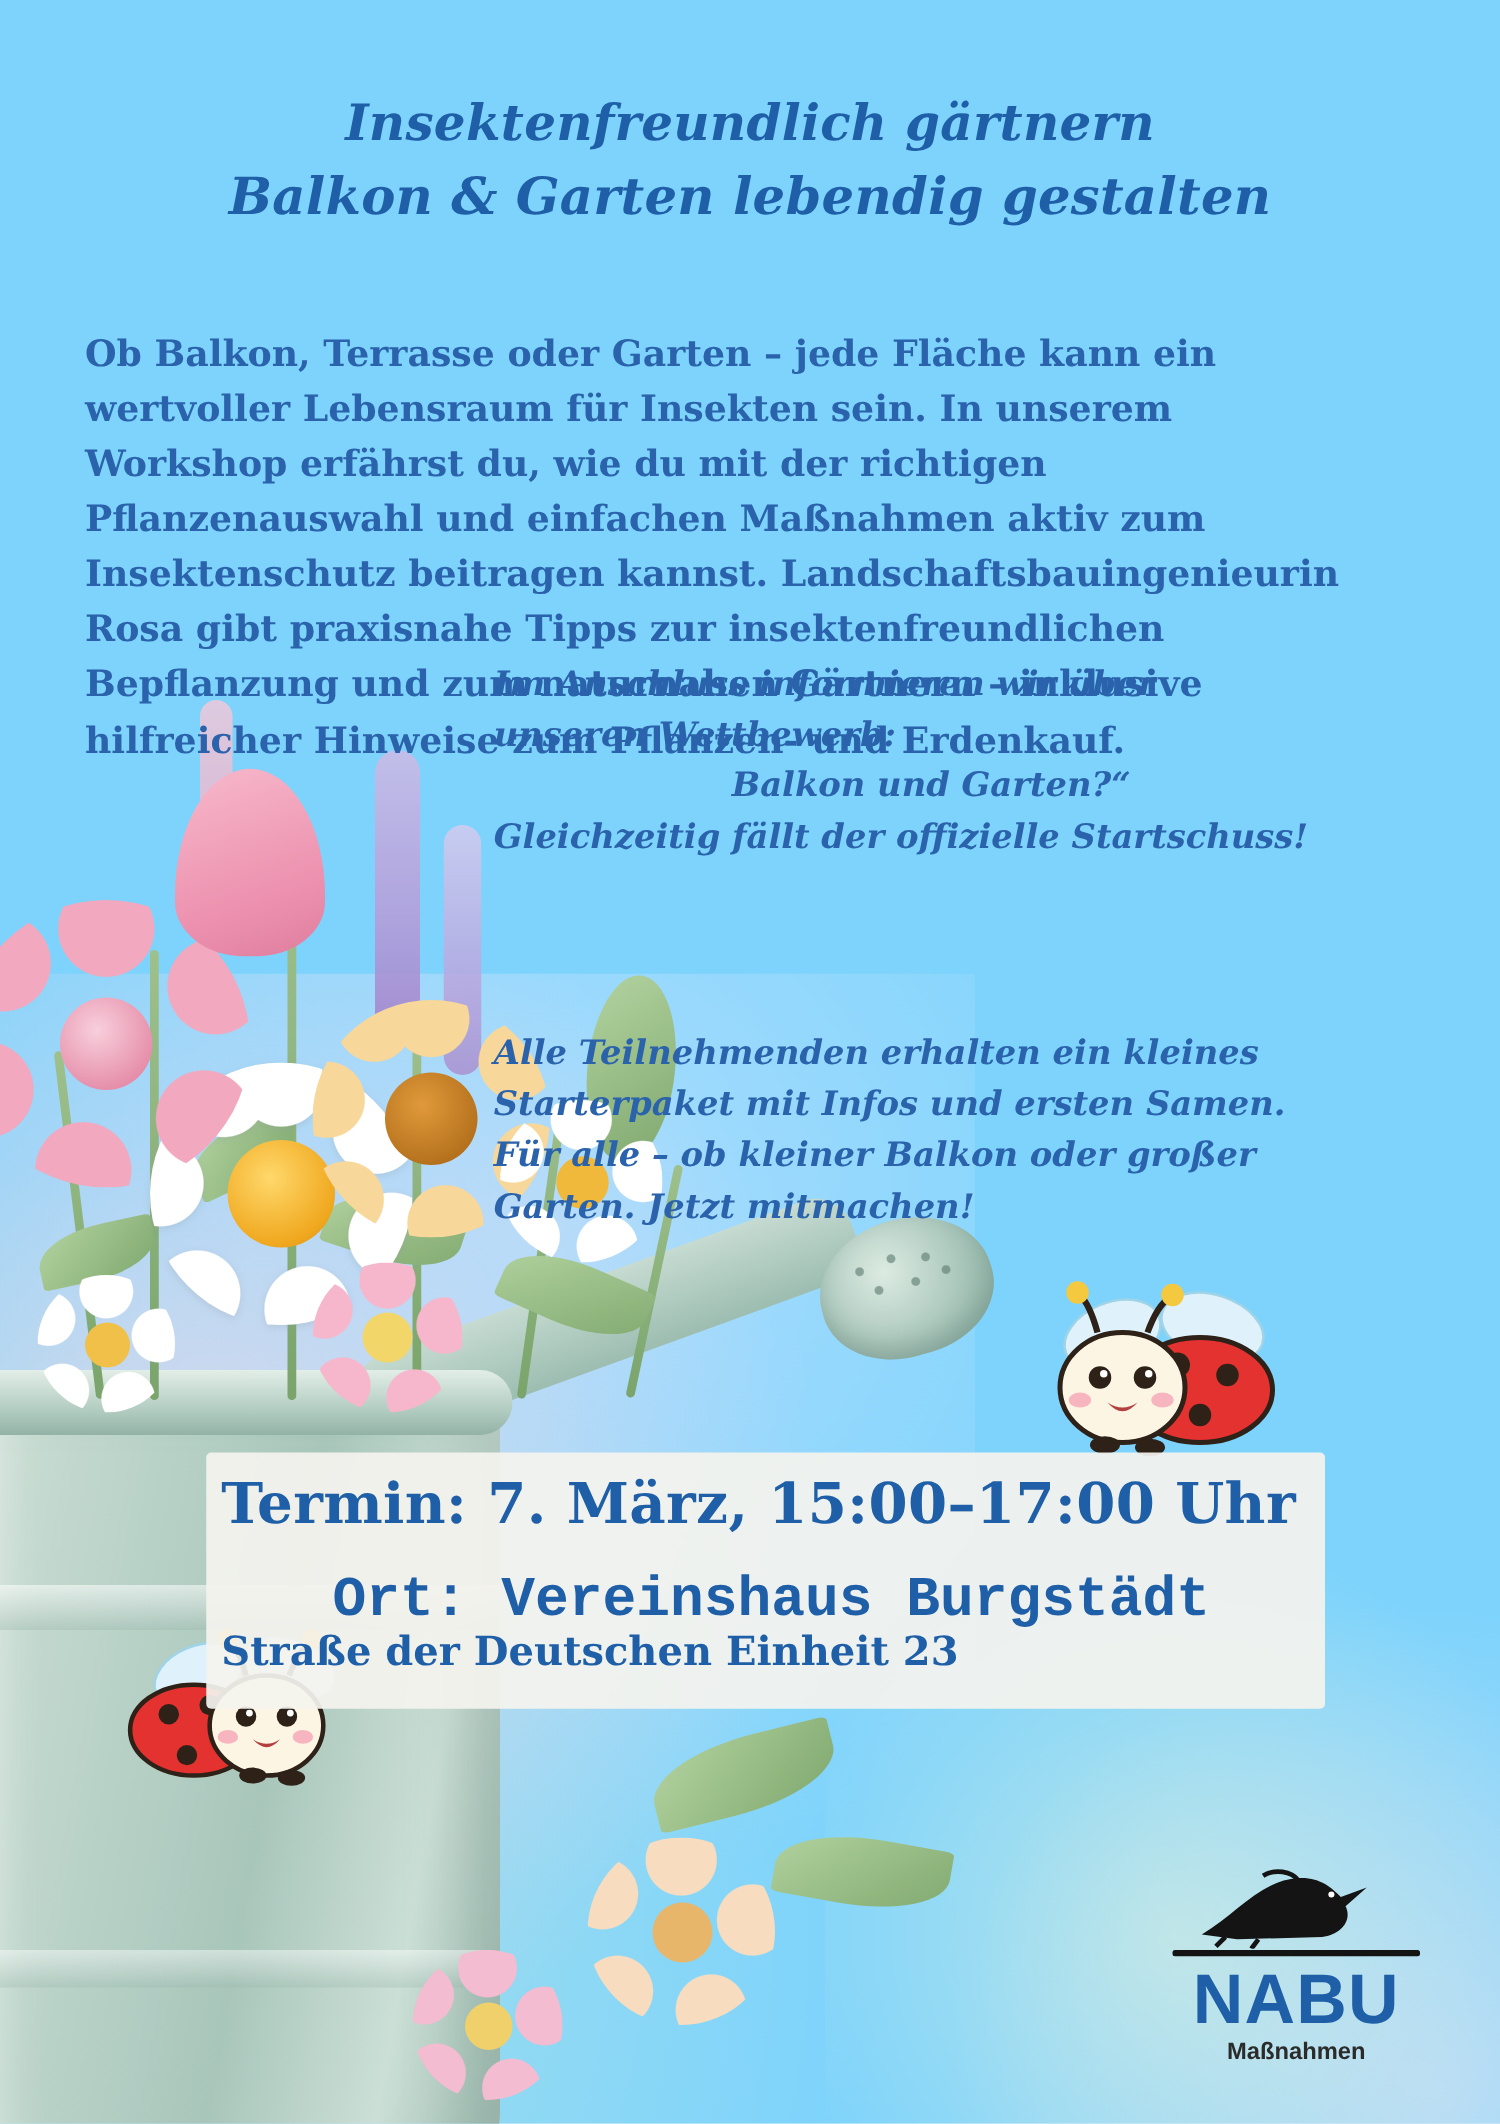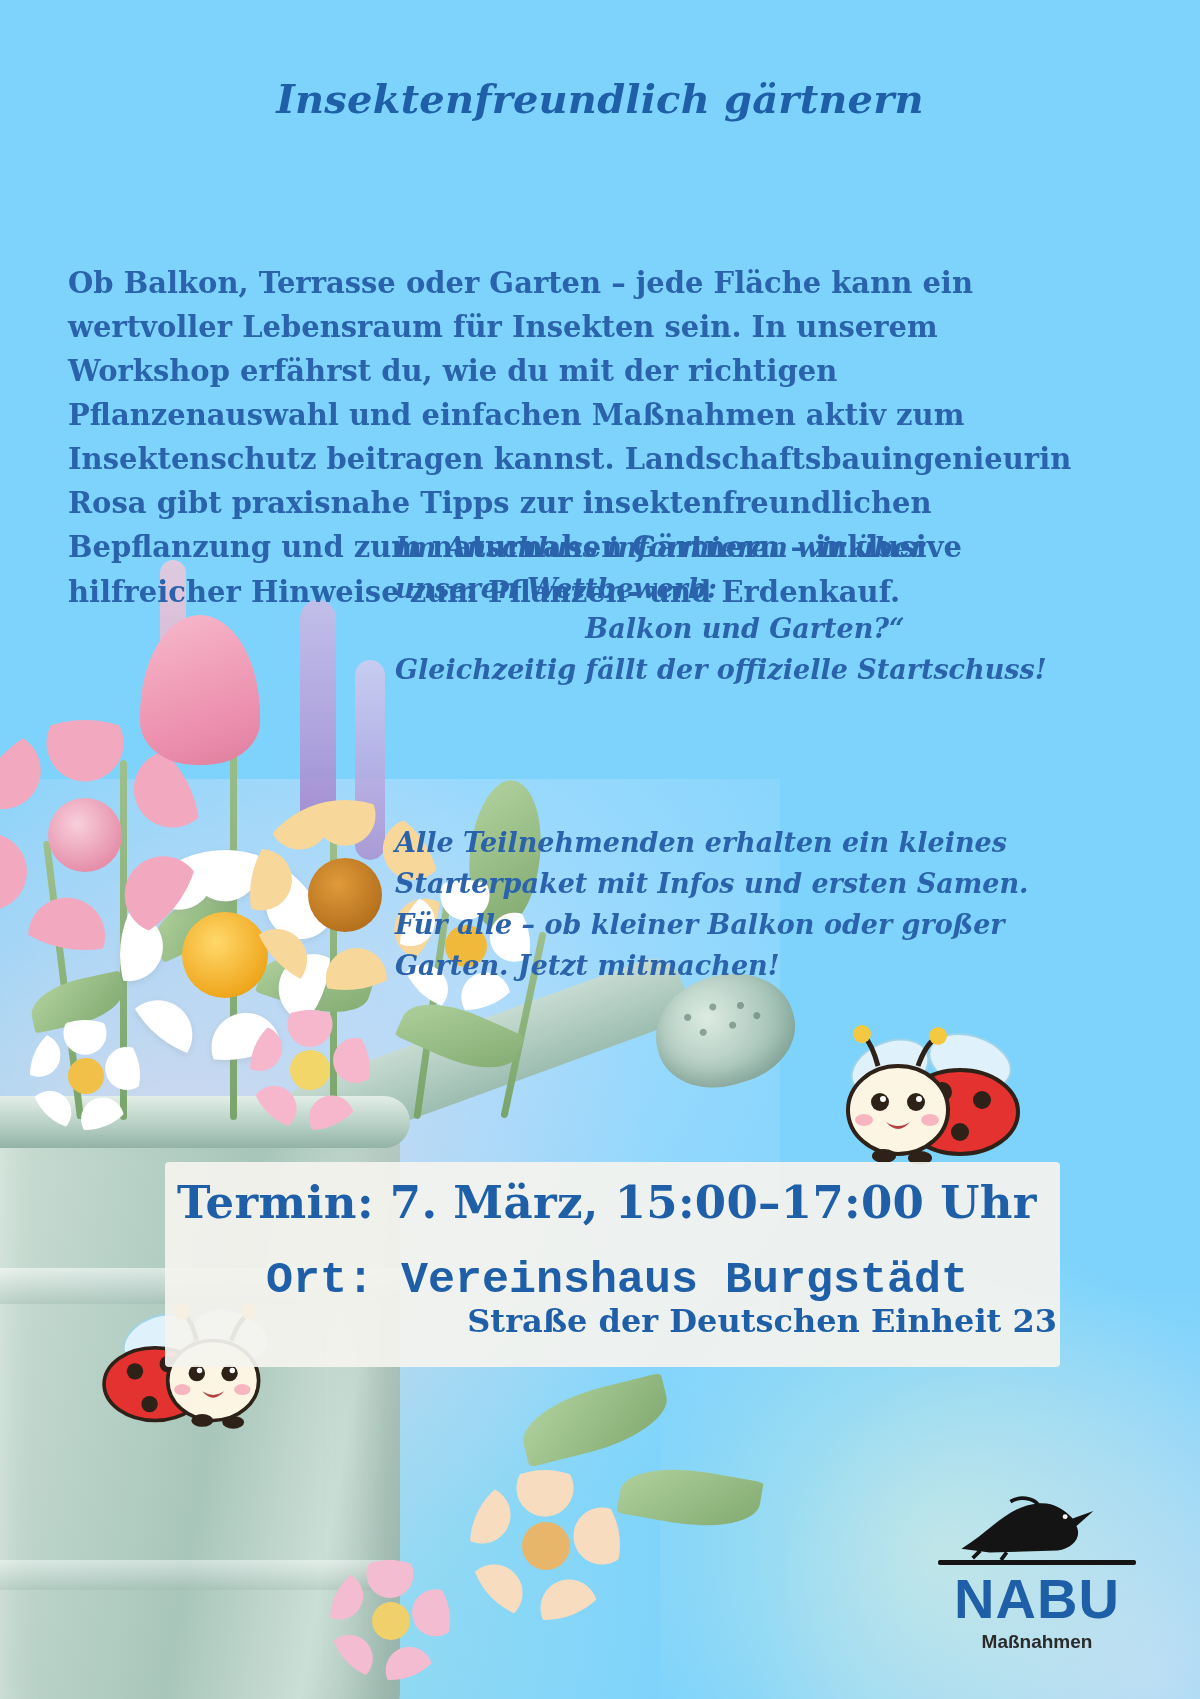--- a/index.html
+++ b/index.html
@@ -235,21 +235,21 @@
     font-family: Liberation Mono, monospace;
     font-weight: bold;
     font-size: 45px;
     margin-top: 17px;
   }
   .info-line3 {
     position: absolute;
     left: 12px;
     top: 140px;
     width: 880px;
-    text-align: right;
+    text-align: left;
     color: #1f5fa8;
     font-family: "DejaVu Serif", serif;
     font-weight: bold;
     font-size: 32px;
   }
 
   
   .logo {
     position: absolute;
     right: 58px;
@@ -398,20 +398,21 @@
             radial-gradient(circle at 88% 44%, #f4bcd0 0 23px, transparent 24px),
             radial-gradient(circle at 66% 92%, #f4bcd0 0 23px, transparent 24px),
             radial-gradient(circle at 16% 82%, #f4bcd0 0 23px, transparent 24px),
             radial-gradient(circle at 8% 30%,  #f4bcd0 0 23px, transparent 24px);"></div>
       <div style="position:absolute;left:42px;top:42px;width:38px;height:38px;border-radius:50%;background:#efd06a;"></div>
     </div>
   </div>
 
   <div class="title">
     <span>Insektenfreundlich gärtnern</span>
+    <span class="line2">Balkon &amp; Garten lebendig gestalten</span>
   </div>
 
   <p class="body-text">Ob Balkon, Terrasse oder Garten – jede Fläche kann ein wertvoller Lebensraum für Insekten sein. In unserem Workshop erfährst du, wie du mit der richtigen Pflanzenauswahl und einfachen Maßnahmen aktiv zum Insektenschutz beitragen kannst. Landschaftsbauingenieurin Rosa gibt praxisnahe Tipps zur insektenfreundlichen Bepflanzung und zum naturnahen Gärtnern – inklusive hilfreicher Hinweise zum Pflanzen- und Erdenkauf.</p>
 
   <div class="contest-block">
     <span>Im Anschluss informieren wir über unseren Wettbewerb:</span>
     <span class="contest-q2">Balkon und Garten?“</span>
     <span>Gleichzeitig fällt der offizielle Startschuss!</span>
   </div>
 

